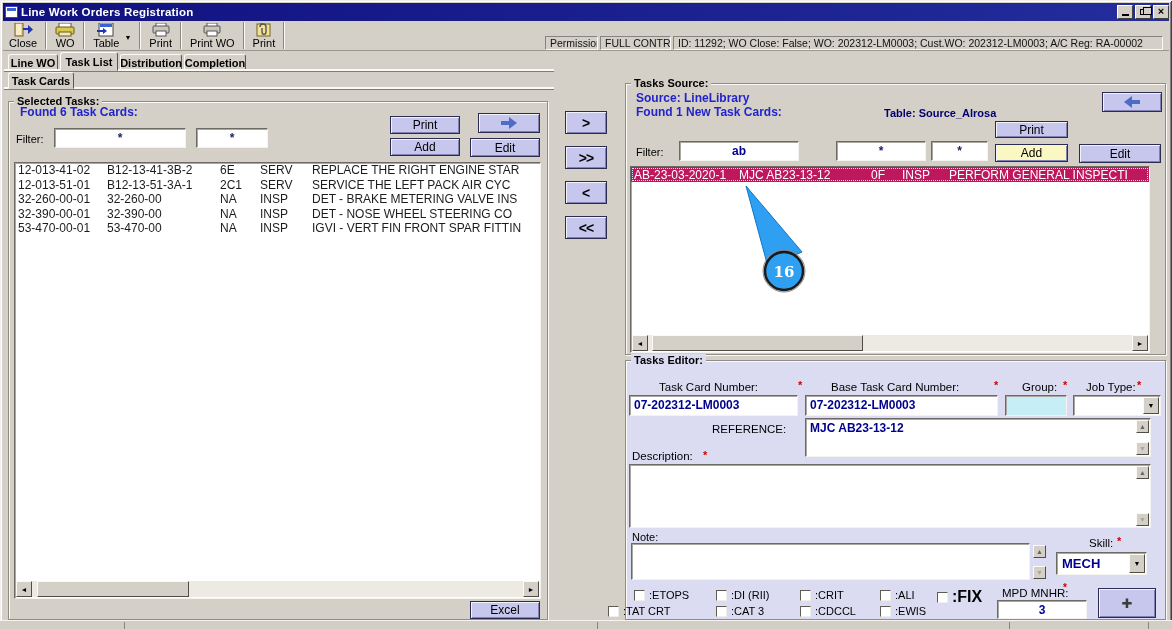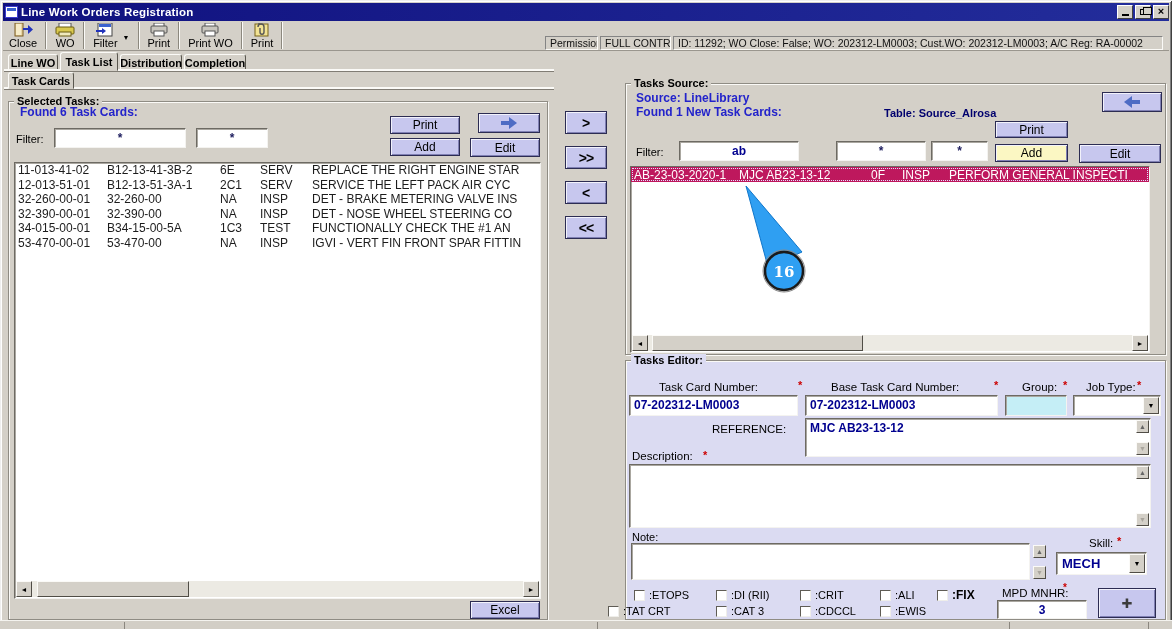--- a/index.html
+++ b/index.html
@@ -113,21 +113,21 @@
     </div>
     <div class="vsep"></div>
     <div class="tool-btn" style="flex-direction:row;gap:3px">
       <span style="display:flex;flex-direction:column;align-items:center">
         <svg width="18" height="14">
             <rect x="2" y="0" width="14" height="13" fill="#fff" stroke="#444"></rect>
             <rect x="3" y="1" width="12" height="3" fill="#3a62d0"></rect>
             <path d="M0 8 h8" stroke="#2233bb" stroke-width="2"></path>
             <path d="M6 5 L10 8 L6 11 Z" fill="#2233bb"></path>
           </svg>
-        <span>Filter</span>
+        <span>Table</span>
       </span>
       <span class="ddcaret">▼</span>
     </div>
     <div class="vsep"></div>
     <div class="tool-btn">
       <svg width="20" height="14">
           <rect x="5" y="0" width="10" height="4" fill="#fff" stroke="#555"></rect>
           <rect x="2" y="3" width="16" height="7" rx="1" fill="#c9c6be" stroke="#555"></rect>
           <rect x="5" y="8" width="10" height="5" fill="#fff" stroke="#555"></rect>
         </svg>
@@ -205,21 +205,21 @@
   </div>
   <div class="btn3d" style="left:390px;top:138px;width:70px;height:18px">
       <span>Add</span>
     </div>
   <div class="btn3d" style="left:470px;top:138px;width:70px;height:19px">
       <span>Edit</span>
     </div>
 
   <div class="listbox" style="left:14px;top:162px;width:527px;height:437px">
     <div class="lrow">
-        <span style="width:89px">11-013-41-02</span>
+        <span style="width:89px">12-013-41-02</span>
         <span style="width:113px">B12-13-41-3B-2</span>
         <span style="width:40px">6E</span>
         <span style="width:52px">SERV</span>
         <span class="c5">REPLACE THE RIGHT ENGINE STAR</span>
       </div>
     <div class="lrow">
         <span style="width:89px">12-013-51-01</span>
         <span style="width:113px">B12-13-51-3A-1</span>
         <span style="width:40px">2C1</span>
         <span style="width:52px">SERV</span>
@@ -233,27 +233,20 @@
         <span class="c5">DET - BRAKE METERING VALVE INS</span>
       </div>
     <div class="lrow">
         <span style="width:89px">32-390-00-01</span>
         <span style="width:113px">32-390-00</span>
         <span style="width:40px">NA</span>
         <span style="width:52px">INSP</span>
         <span class="c5">DET - NOSE WHEEL STEERING CO</span>
       </div>
     <div class="lrow">
-        <span style="width:89px">34-015-00-01</span>
-        <span style="width:113px">B34-15-00-5A</span>
-        <span style="width:40px">1C3</span>
-        <span style="width:52px">TEST</span>
-        <span class="c5">FUNCTIONALLY CHECK THE  #1 AN</span>
-      </div>
-    <div class="lrow">
         <span style="width:89px">53-470-00-01</span>
         <span style="width:113px">53-470-00</span>
         <span style="width:40px">NA</span>
         <span style="width:52px">INSP</span>
         <span class="c5">IGVI - VERT FIN FRONT SPAR FITTIN</span>
       </div>
     <div class="hs" style="left:1px;right:1px;bottom:1px">
       <span class="sb">
           <span>◄</span>
         </span>
@@ -405,21 +398,21 @@
       <span>:DI (RII)</span>
     </div>
   <div class="cbitem" style="left:800px;top:589px">
       <span class="cb"></span>
       <span>:CRIT</span>
     </div>
   <div class="cbitem" style="left:880px;top:589px">
       <span class="cb"></span>
       <span>:ALI</span>
     </div>
-  <div class="cbitem" style="left:937px;top:588px;font-weight:bold;font-size:12px">
+  <div class="cbitem" style="left:937px;top:588px;font-weight:bold;font-size:16px">
       <span class="cb"></span>
       <span>:FIX</span>
     </div>
   <div class="cbitem" style="left:608px;top:605px">
       <span class="cb"></span>
       <span>:TAT CRT</span>
     </div>
   <div class="cbitem" style="left:716px;top:605px">
       <span class="cb"></span>
       <span>:CAT 3</span>

